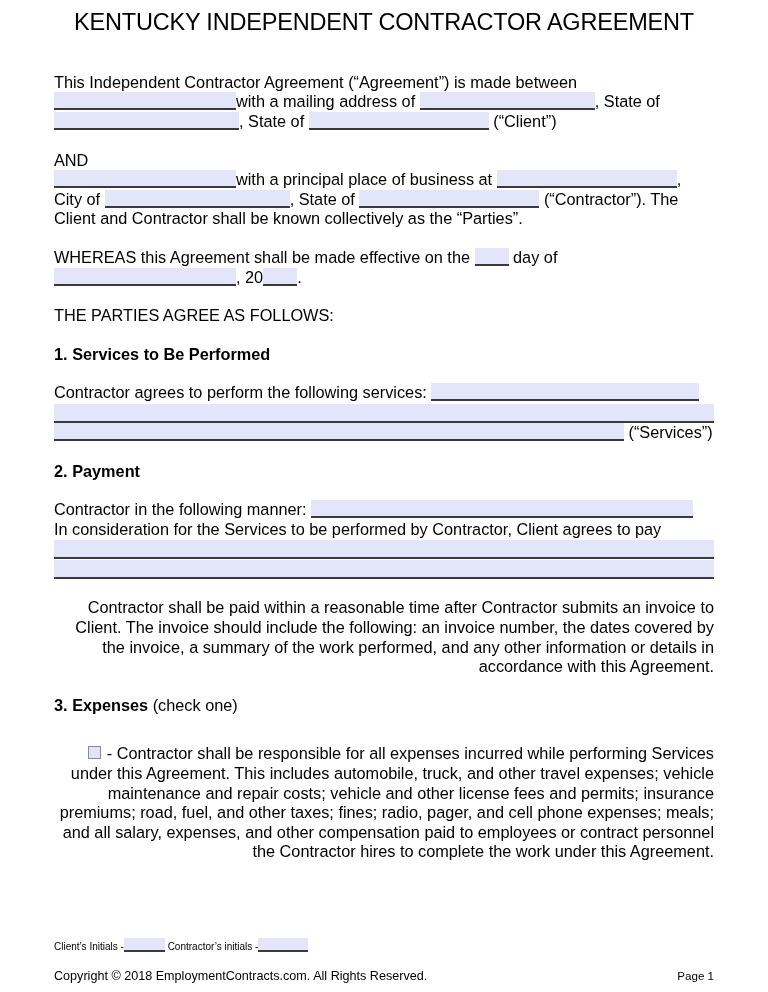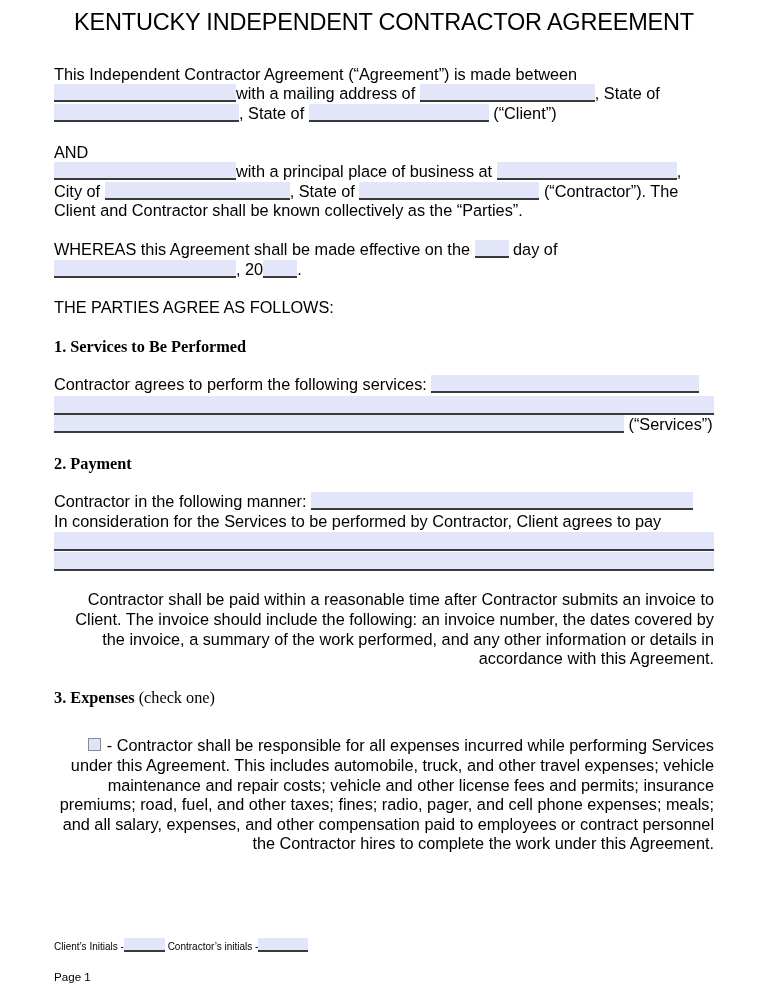--- a/index.html
+++ b/index.html
@@ -32,34 +32,33 @@
     line-height: 1.1;
     margin: 6px 0 0 0;
     padding-top: 4px;
     white-space: nowrap;
   }
 
   
   .body-block {
     font-size: 16.3px;
     line-height: 19.6px;
-    margin-top: 0;
+    margin-top: 8px;
   }
   .para {
     margin: 0;
   }
   .spacer-sm { height: 19px; }
   .spacer-xs { height: 10px; }
 
   .heading {
     font-size: 16.3px;
     font-weight: bold;
     line-height: 19.6px;
     margin: 0;
-    font-family: Liberation Serif, serif;
   }
   .heading .normal {
     font-weight: normal;
   }
 
   
   .blank {
     display: inline-block;
     background: #e2e6f8;
     border-bottom: 2px solid #3a3a3a;
@@ -261,16 +260,17 @@
     </p>
 
   </div>
 
   <div class="initials-row">
     <span>Client’s Initials -</span><span class="blank w-initials"></span>
     <span>Contractor’s initials -</span><span class="blank w-initials2"></span>
   </div>
 
   <div class="copyright-row">
+    <span>Copyright © 2018 EmploymentContracts.com. All Rights Reserved.</span>
     <span class="page-num">Page 1</span>
   </div>
 
 </div>
 
 </body></html>

